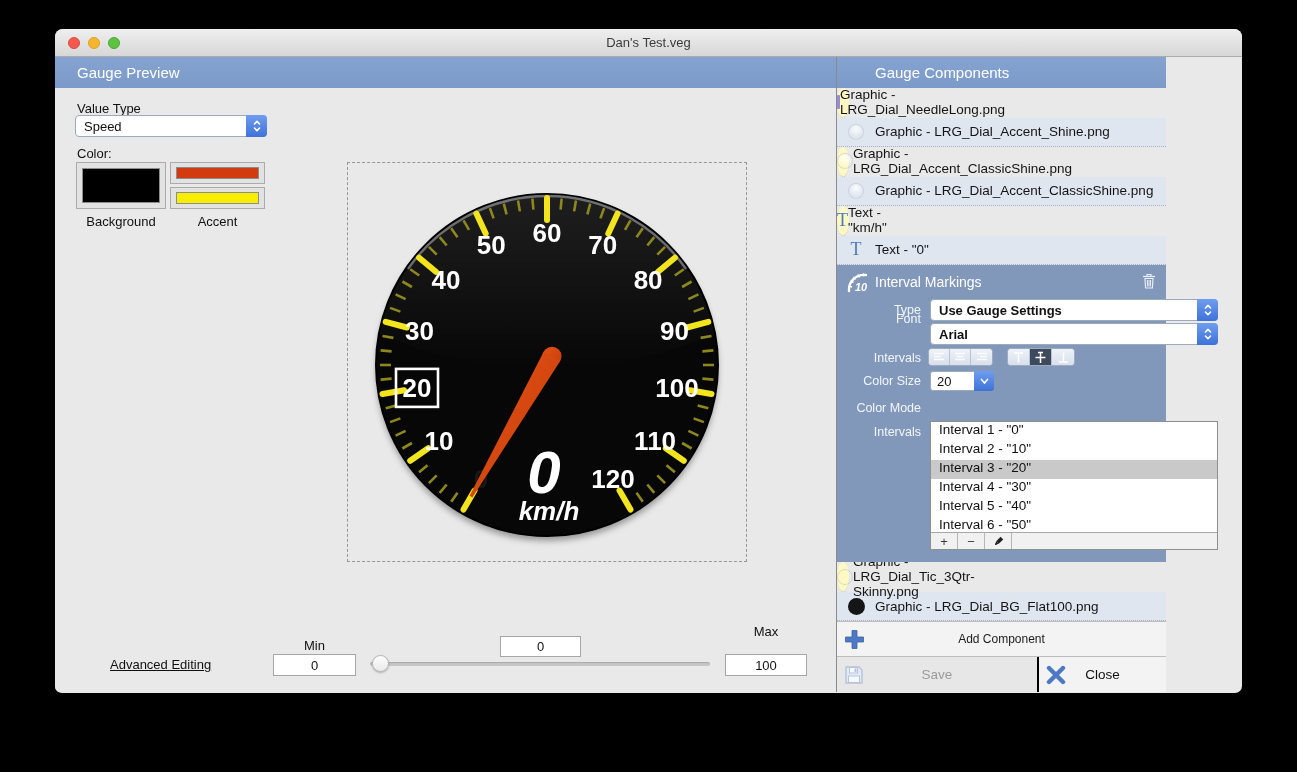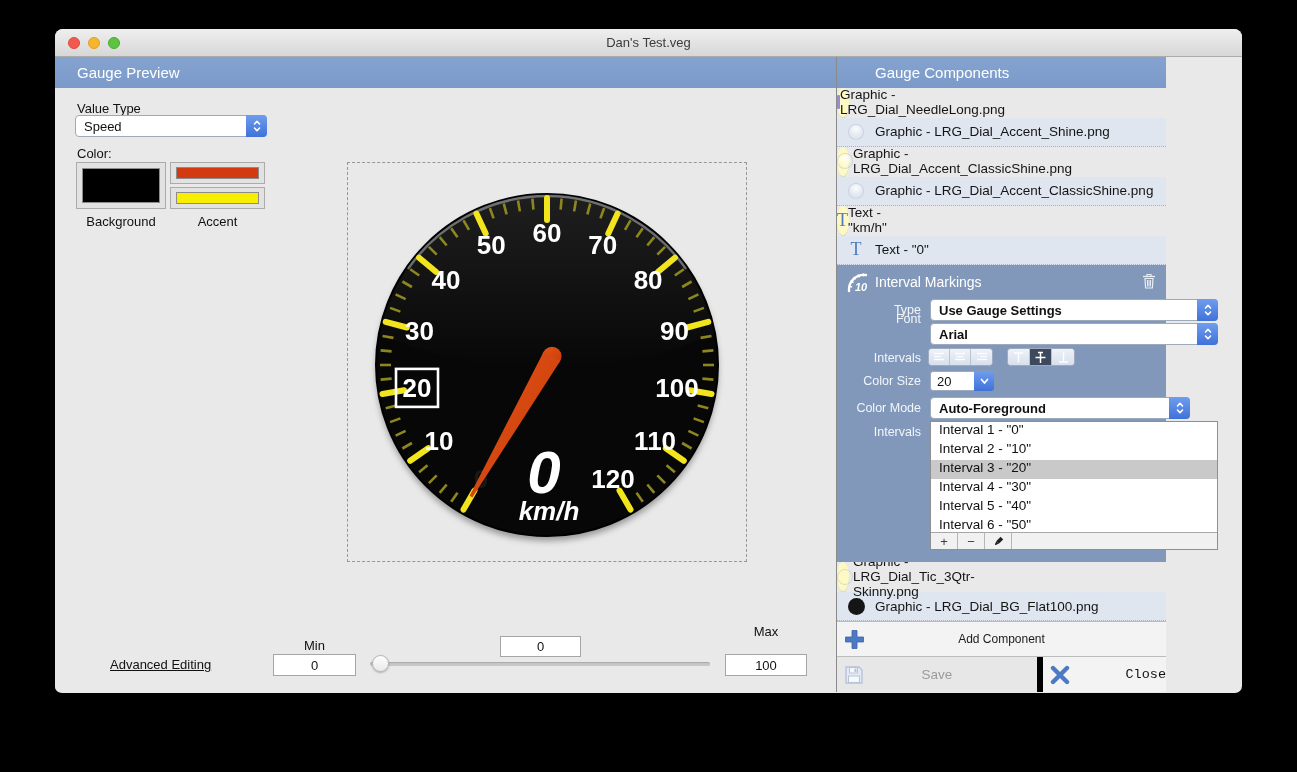--- a/index.html
+++ b/index.html
@@ -119,22 +119,22 @@
   
   .add-row { height:35px; position:relative; background:#f3f3f3;
              border-top:1px solid #bdbdbd; display:flex; align-items:center;
              justify-content:center; font-size:12px; color:#1c1c1c; cursor:pointer; }
   .add-plus { position:absolute; left:7px; top:7px; }
   .bottom-row { height:36px; display:flex; border-top:1px solid #bdbdbd; }
   .btn-save { width:200px; position:relative; background:#e7e7e7;
               display:flex; align-items:center; justify-content:center;
               font-size:13.5px; color:#9b9b9b; }
   .btn-close { flex:1; position:relative; background:#f3f3f3;
-               border-left:6px solid #000000; display:flex; align-items:center;
-               justify-content:flex-end; font-size:13.5px; color:#111; cursor:pointer;font-family:Liberation Mono, monospace; }
+               border-left:2px solid #000000; display:flex; align-items:center;
+               justify-content:center; font-size:13.5px; color:#111; cursor:pointer; }
   .btn-ico-left { position:absolute; left:7px; top:8px; }
 </style>
 </head>
 <body>
 
 <div class="window">
 
   <div class="titlebar">
     <div class="traffic">
       <div class="light red"></div>
@@ -453,29 +453,20 @@
         <div class="mini-combo" style="left:93px; top:106px;">
           <div class="mc-text">20</div>
           <div class="mc-btn">
             <svg width="9" height="7" viewBox="0 0 9 7">
                 <path d="M1.5 1.5 L4.5 5 L7.5 1.5" stroke="#fff" stroke-width="1.7" fill="none" stroke-linecap="round" stroke-linejoin="round"></path>
               </svg>
           </div>
         </div>
 
         <div class="sec-label" style="top:136px;padding-left:12px;">Color Mode</div>
-        <div class="dropdown" style="left:93px; top:132px; width:260px;">
-          <div class="dd-text" style="font-weight:bold;">Auto-Foreground</div>
-          <div class="dd-stepper">
-            <svg width="8" height="14" viewBox="0 0 8 14">
-                <path d="M1.5 5 L4 2.3 L6.5 5" stroke="#fff" stroke-width="1.6" fill="none" stroke-linecap="round" stroke-linejoin="round"></path>
-                <path d="M1.5 9 L4 11.7 L6.5 9" stroke="#fff" stroke-width="1.6" fill="none" stroke-linecap="round" stroke-linejoin="round"></path>
-              </svg>
-          </div>
-        </div>
 
         <div class="sec-label" style="top:160px;">Intervals</div>
         <div class="intervals-box" style="left:93px; top:156px; width:288px;">
           <div class="intervals-list" id="intervals-list">
               <div class="interval-row">Interval 1 - "0"</div>
               <div class="interval-row">Interval 2 - "10"</div>
               <div class="interval-row selected">Interval 3 - "20"</div>
               <div class="interval-row">Interval 4 - "30"</div>
               <div class="interval-row">Interval 5 - "40"</div>
               <div class="interval-row">Interval 6 - "50"</div>

